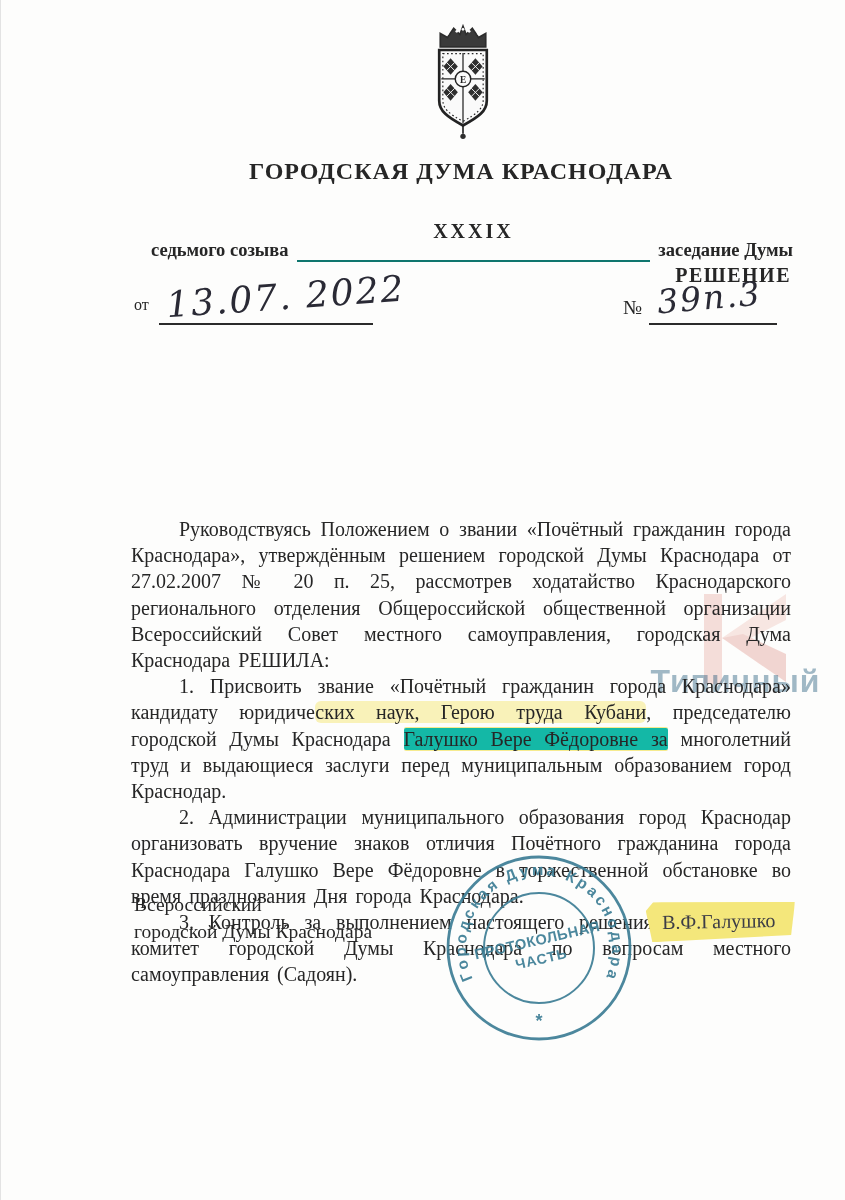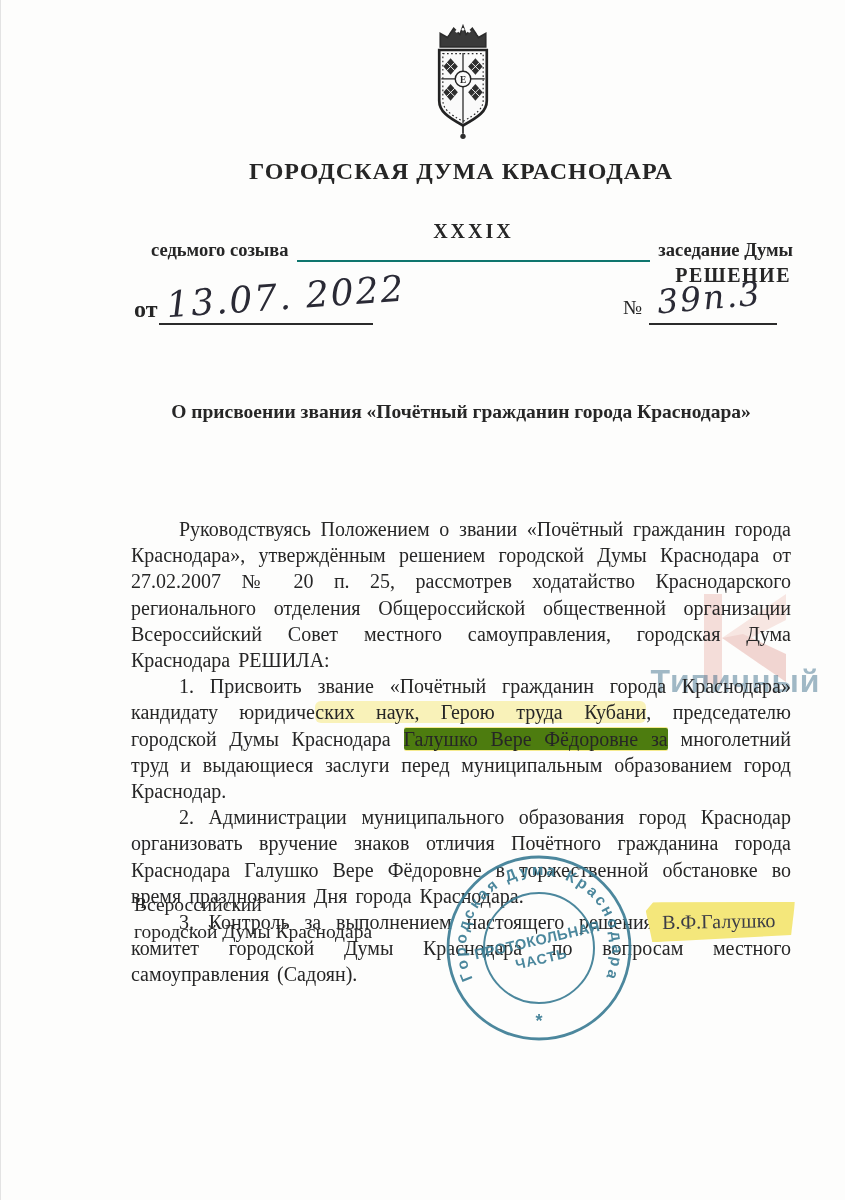--- a/index.html
+++ b/index.html
@@ -32,21 +32,21 @@
   }
   .session-label{white-space:nowrap;padding-bottom:1px;}
   .session-center{
     flex:1;margin:0 8px;border-bottom:2px solid #0f766e;
     text-align:center;font-size:20px;letter-spacing:3px;padding-bottom:17px;
   }
   .doc-type{
     left:130px;top:264px;width:660px;text-align:right;z-index:1;
     font-weight:bold;font-size:20px;letter-spacing:1.5px;
   }
-  .date-label{left:133px;top:296px;font-size:24px;z-index:1;font-weight:bold;}
+  .date-label{left:133px;top:296px;font-size:16px;z-index:1;}
   .hand{
     font-family:"DejaVu Serif",serif;font-style:italic;color:#2a2a35;z-index:1;
     letter-spacing:2px;white-space:nowrap;
   }
   .date-value{left:165px;top:276px;font-size:36px;transform:rotate(-4deg);}
   .num-label{left:622px;top:296px;font-size:20px;z-index:1;}
   .num-value{left:656px;top:278px;font-size:33px;transform:rotate(-5deg);}
   .u-line{position:absolute;height:2px;background:#2b2b2b;z-index:1;}
   .u-date{left:158px;top:323px;width:214px;}
   .u-num{left:648px;top:323px;width:128px;}
@@ -56,21 +56,21 @@
     font-weight:bold;font-size:19.5px;
   }
 
   
   .doc-body{left:130px;top:468px;width:660px;z-index:1;margin-top:48px;}
   .para{
     margin:0;font-size:20px;line-height:26.2px;text-align:justify;
     text-indent:48px;word-spacing:3px;
   }
   .hl-light{background:rgba(245,231,118,.5);border-radius:6px;}
-  .hl-strong{background:#4d7c0f;border-radius:2px;box-shadow:0 1px 0 rgba(244,230,115,.8),0 -1px 0 rgba(244,230,115,.8);}
+  .hl-strong{background:#14b8a6;border-radius:2px;box-shadow:0 1px 0 rgba(244,230,115,.8),0 -1px 0 rgba(244,230,115,.8);}
 
   
   .sig-position{left:133px;top:891px;font-size:19.5px;line-height:27px;z-index:1;}
   .sig-name-wrap{left:645px;top:901px;z-index:1;transform:rotate(-1deg);}
   .sig-highlight{
     display:inline-block;background:#f4e77b;padding:9px 20px 8px 16px;
     clip-path:polygon(0 22%,5% 0,100% 6%,97% 88%,4% 100%);
     font-size:20px;color:#3d3d46;
   }
 
@@ -130,21 +130,20 @@
   <div class="abs doc-type">РЕШЕНИЕ</div>
 
   <span class="abs date-label">от</span>
   <span class="abs hand date-value">13.07. 2022</span>
   <div class="u-line u-date"></div>
   <span class="abs num-label">№</span>
   <span class="abs hand num-value">39п.3</span>
   <div class="u-line u-num"></div>
 
 
-  <div class="abs doc-title">О присвоении звания «Почётный гражданин города Краснодара»</div>
 
   <div class="abs doc-body">
       <p class="para"><span>Руководствуясь Положением о звании «Почётный гражданин города Краснодара», утверждённым решением городской Думы Краснодара от 27.02.2007 № 20 п. 25, рассмотрев ходатайство Краснодарского регионального отделения Общероссийской общественной организации Всероссийский Совет местного самоуправления, городская Дума Краснодара РЕШИЛА:</span></p>
       <p class="para"><span>1. Присвоить звание «Почётный гражданин города Краснодара» кандидату юридиче</span><span class="hl-light">ских наук, Герою труда Кубани</span><span>, председателю городской Думы Краснодара </span><span class="hl-strong">Галушко Вере Фёдоровне за</span><span> многолетний труд и выдающиеся заслуги перед муниципальным образованием город Краснодар.</span></p>
       <p class="para"><span>2. Администрации муниципального образования город Краснодар организовать вручение знаков отличия Почётного гражданина города Краснодара Галушко Вере Фёдоровне в торжественной обстановке во время празднования Дня города Краснодара.</span></p>
       <p class="para"><span>3. Контроль за выполнением настоящего решения возложить на комитет городской Думы Краснодара по вопросам местного самоуправления (Садоян).</span></p>
     </div>
 
   <div class="abs sig-position">
     <div>Всероссийский</div>

